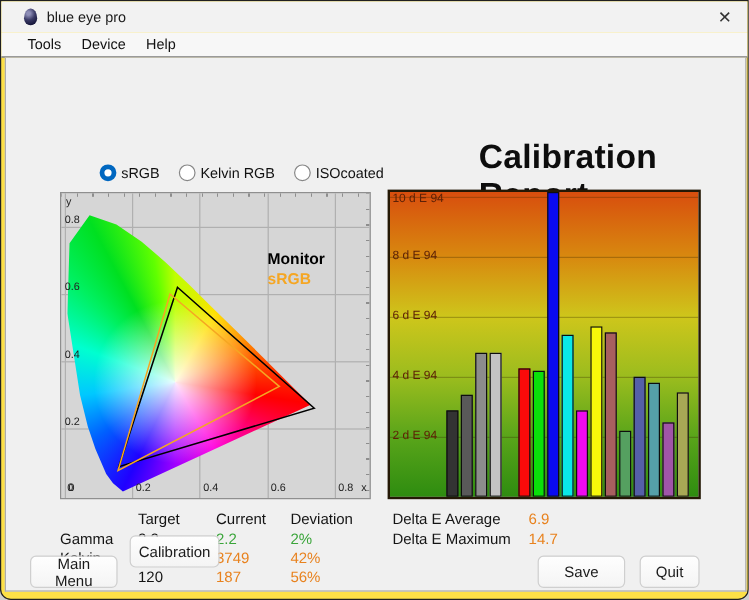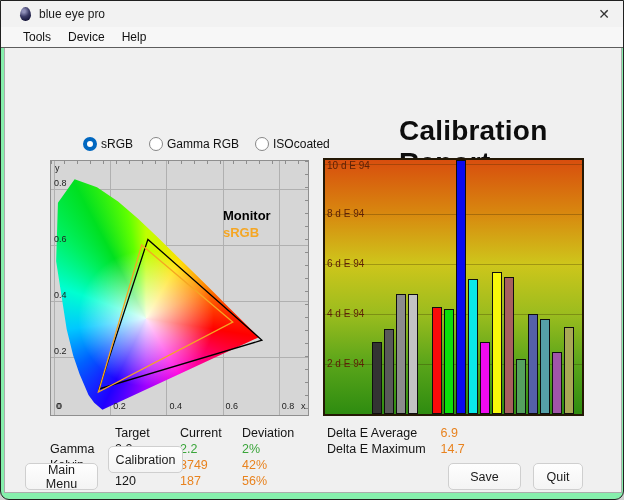--- a/index.html
+++ b/index.html
@@ -1,18 +1,18 @@
 <!DOCTYPE html>
 <html><head>
 <meta charset="utf-8">
 <style>
   html,body{margin:0;padding:0;background:#cfcfcf;}
   *{box-sizing:border-box;}
   body{font-family:"Liberation Sans","DejaVu Sans",sans-serif;-webkit-font-smoothing:antialiased;}
-  .window{position:relative;width:624px;height:500px;background:#86efac;border:1px solid #202020;
+  .window{position:relative;width:624px;height:500px;background:#fde047;border:1px solid #202020;
           border-radius:0 0 9px 9px;overflow:hidden;}
   
   .titlebar{position:absolute;left:0;top:0;width:100%;height:26px;background:#f2f2f2;
             display:flex;align-items:center;}
   .app-icon{width:11px;height:14px;margin-left:19px;border-radius:50% 50% 50% 50%/60% 60% 42% 42%;
             background:radial-gradient(circle at 34% 30%, #8f8fb8 0 12%, #3a3a66 45%, #16163a 80%);}
   .app-title{font-size:12px;color:#1a1a1a;margin-left:8px;}
   .close-btn{position:absolute;right:8px;top:3px;width:22px;height:20px;display:flex;align-items:center;
              justify-content:center;font-size:14px;color:#333;cursor:default;}
   
@@ -100,21 +100,21 @@
 
   <div class="client">
 
     <div class="profile-group" id="profile-group">
         <div class="profile-opt">
           <div class="radio checked"></div>
           <span class="profile-label">sRGB</span>
         </div>
         <div class="profile-opt">
           <div class="radio"></div>
-          <span class="profile-label">Gamma RGB</span>
+          <span class="profile-label">Kelvin RGB</span>
         </div>
         <div class="profile-opt">
           <div class="radio"></div>
           <span class="profile-label">ISOcoated</span>
         </div>
       </div>
 
     <div class="report-title">Calibration Report</div>
 
     <div class="cie" id="cie">

